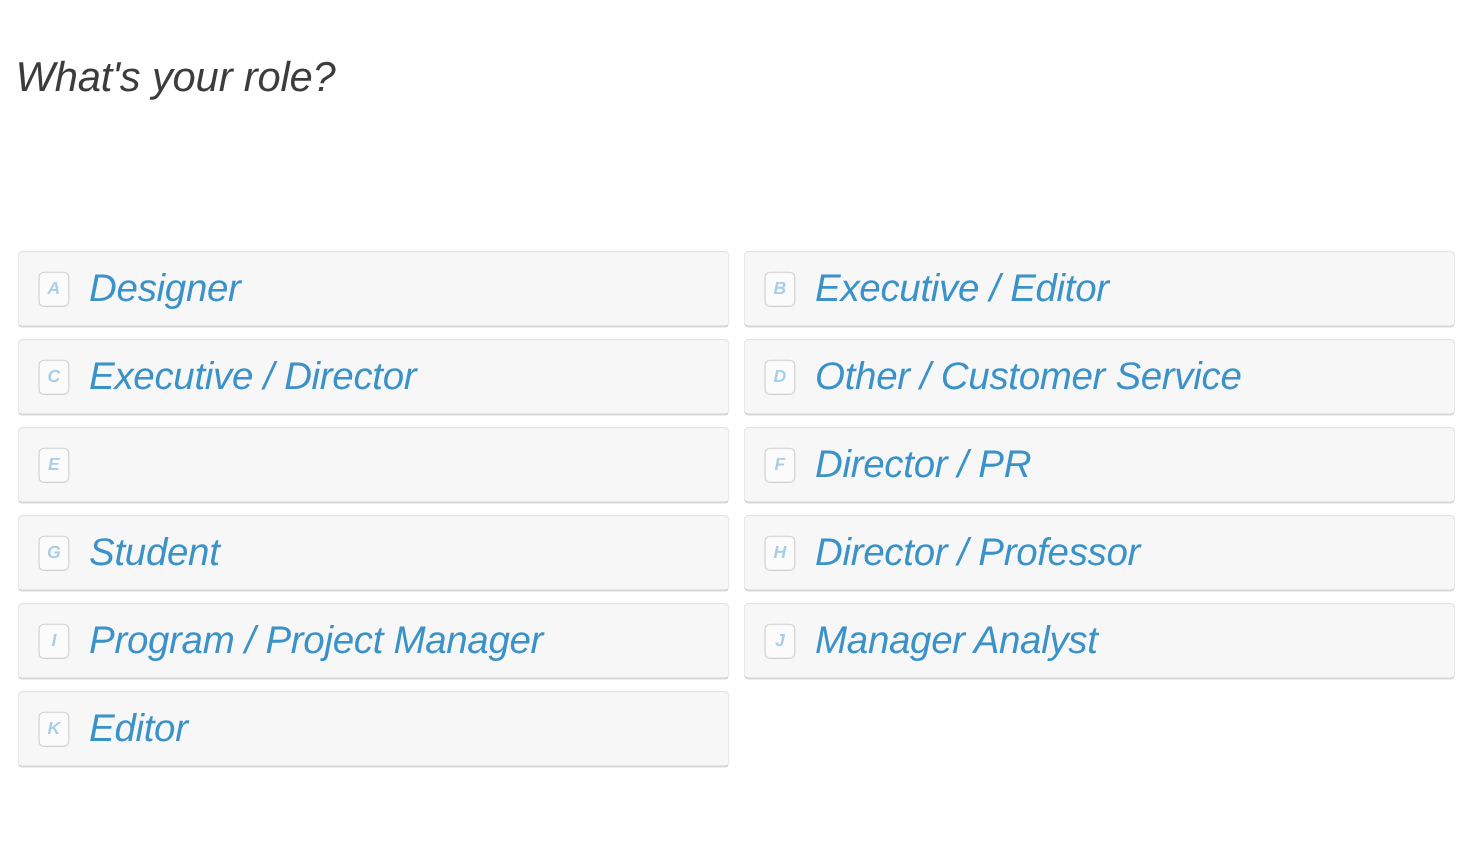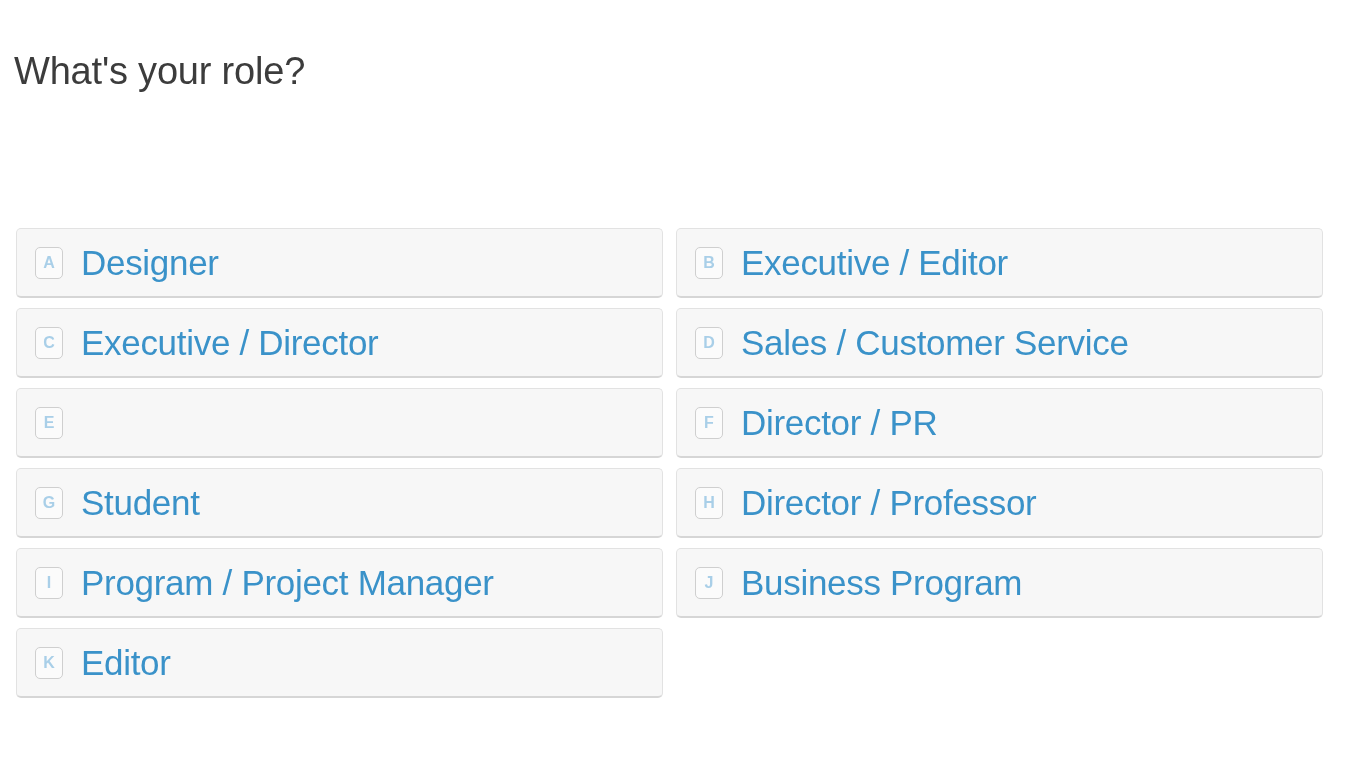--- a/index.html
+++ b/index.html
@@ -13,20 +13,21 @@
     font-family: "Liberation Sans", sans-serif;
     -webkit-font-smoothing: antialiased;
     overflow: hidden;
   }
 
   .survey-page {
     position: relative;
     width: 1201px;
     height: 776px;
     box-sizing: border-box;
+    font-style: italic;
   }
 
   .question-title {
     position: absolute;
     left: 14px;
     top: 20px;
     font-size: 38px;
     line-height: 52px;
     font-weight: 400;
     color: #3c3c3c;
@@ -107,21 +108,21 @@
       <span class="option-label">Executive / Editor</span>
     </div>
 
     <div class="option-card">
       <span class="key-badge">C</span>
       <span class="option-label">Executive / Director</span>
     </div>
 
     <div class="option-card">
       <span class="key-badge">D</span>
-      <span class="option-label">Sales / Customer Service</span>
+      <span class="option-label">Other / Customer Service</span>
     </div>
 
     <div class="option-card">
       <span class="key-badge">E</span>
     </div>
 
     <div class="option-card">
       <span class="key-badge">F</span>
       <span class="option-label">Director / PR</span>
     </div>
@@ -136,21 +137,21 @@
       <span class="option-label">Director / Professor</span>
     </div>
 
     <div class="option-card">
       <span class="key-badge">I</span>
       <span class="option-label">Program / Project Manager</span>
     </div>
 
     <div class="option-card">
       <span class="key-badge">J</span>
-      <span class="option-label">Business Program</span>
+      <span class="option-label">Manager Analyst</span>
     </div>
 
     <div class="option-card">
       <span class="key-badge">K</span>
       <span class="option-label">Editor</span>
     </div>
 
   </div>
 </div>
 

